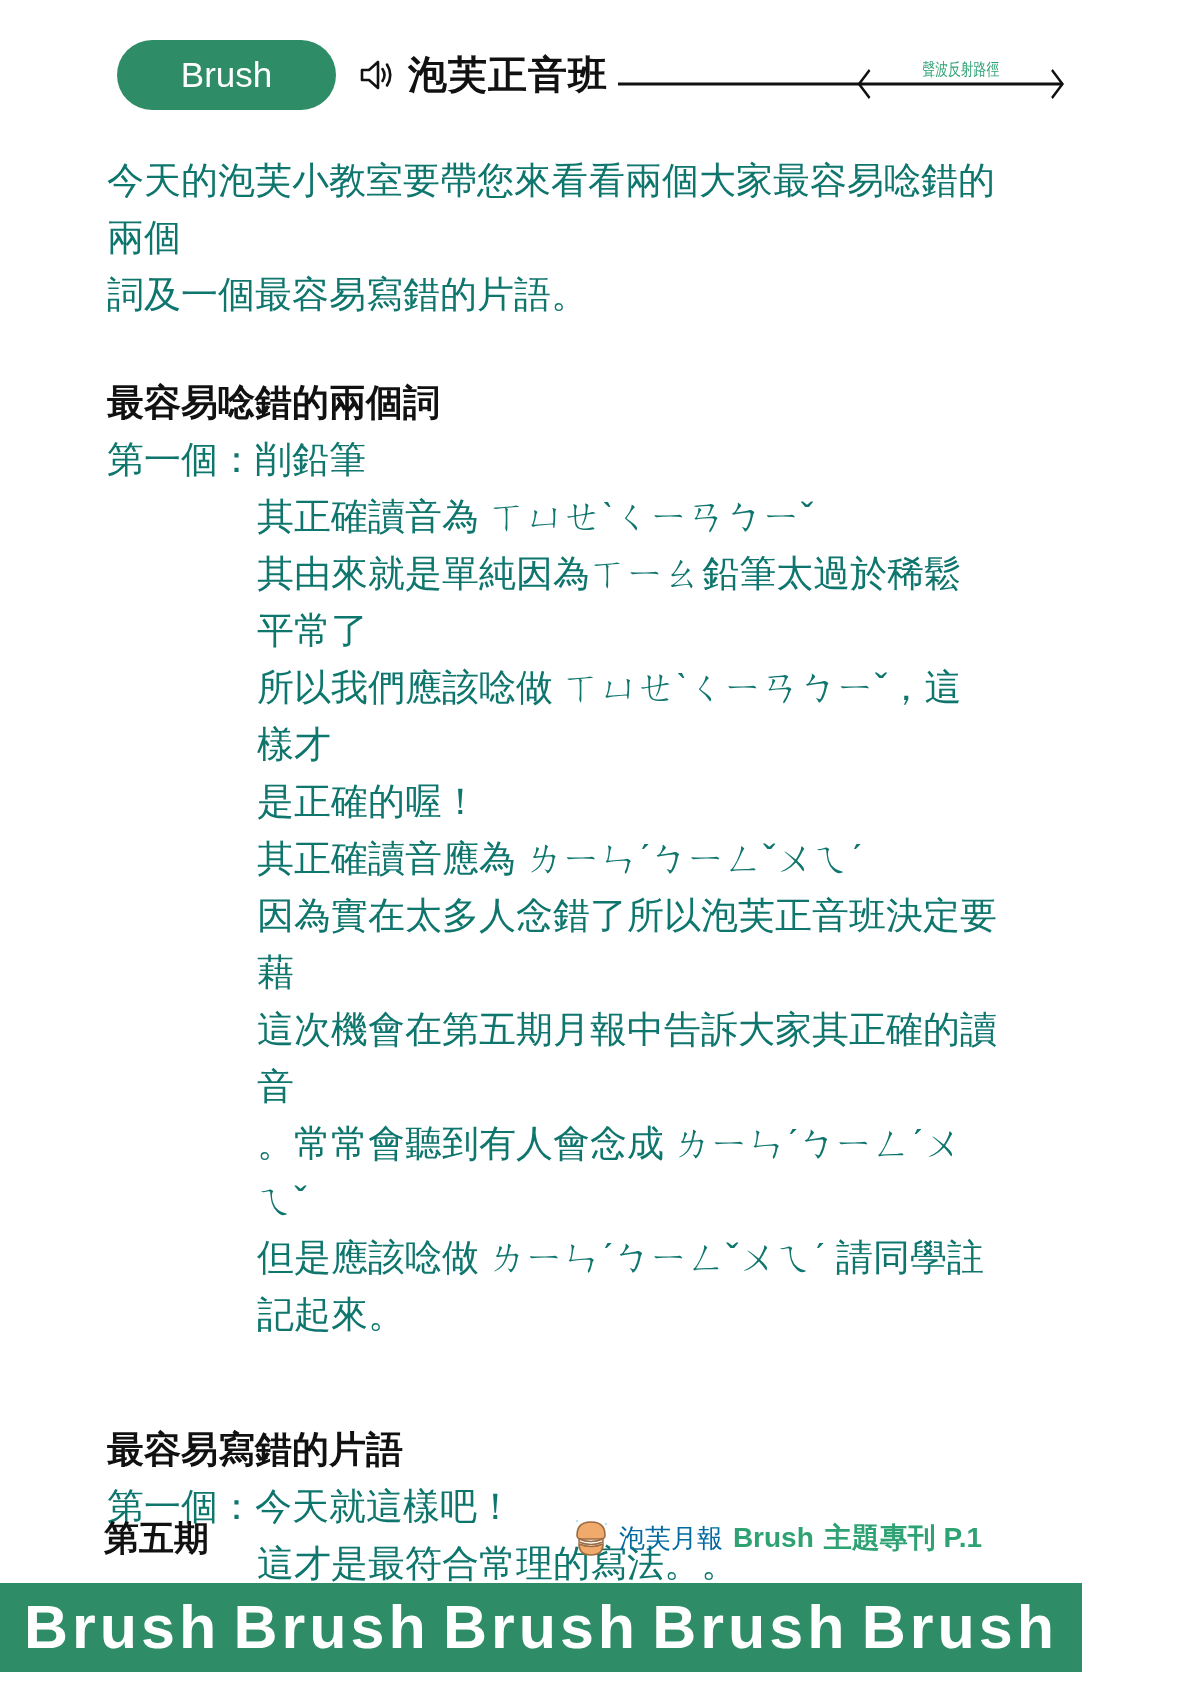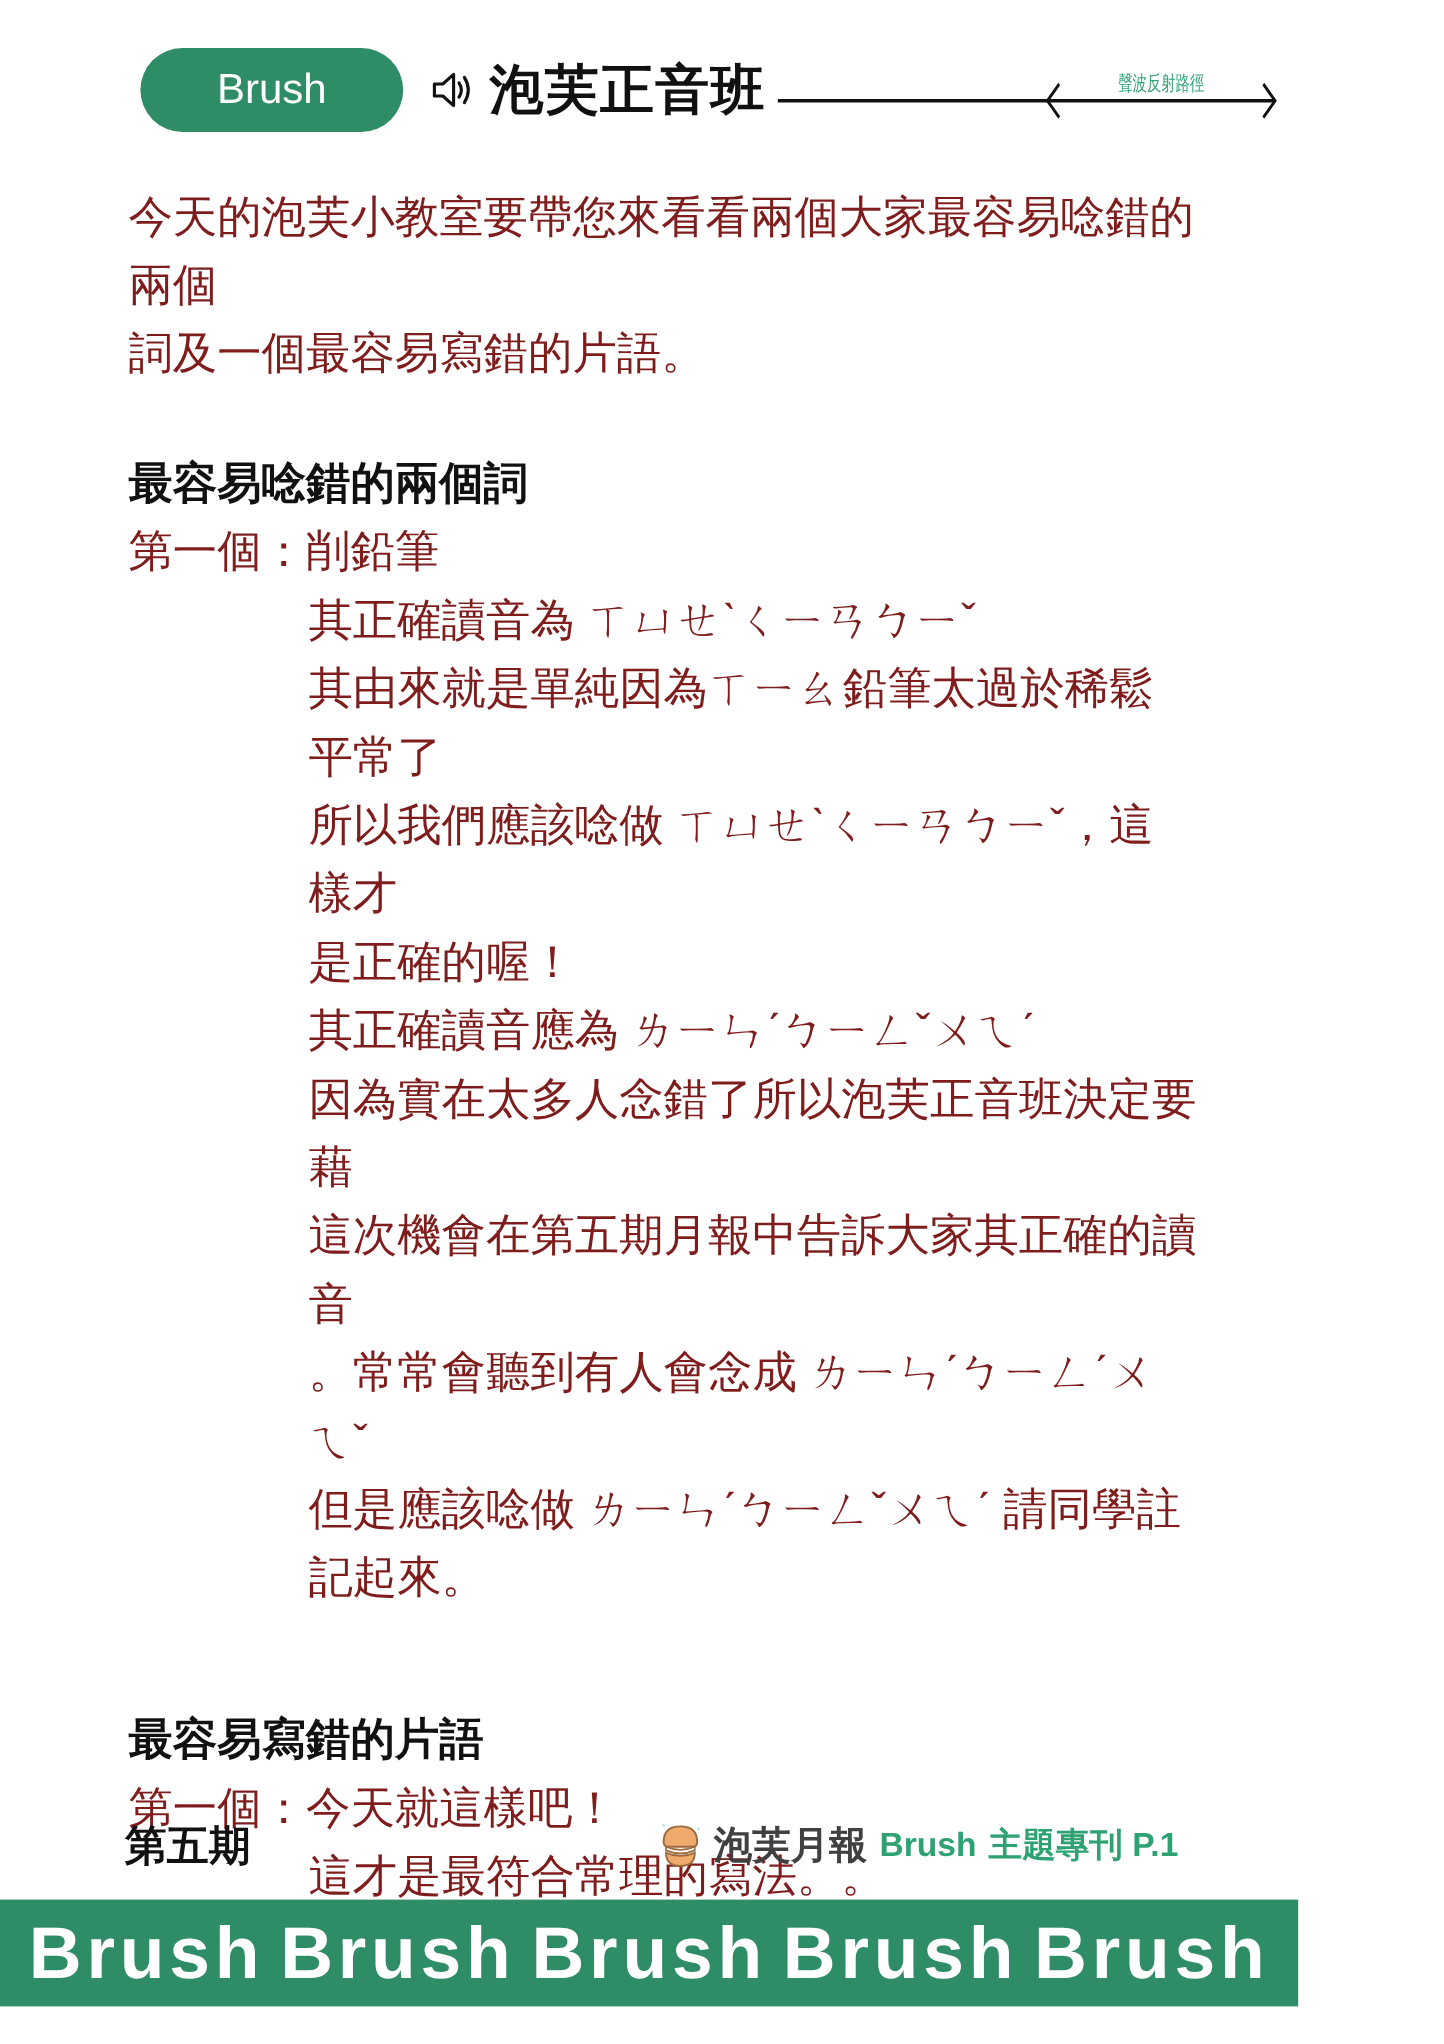--- a/index.html
+++ b/index.html
@@ -28,59 +28,59 @@
     border-radius: 35px;
     color: #ffffff;
     font-size: 35px;
     font-weight: 500;
     display: flex; align-items: center; justify-content: center;
     flex: none;
   }
   .speaker { margin-left: 22px; flex: none; display: flex; align-items: center; }
   .page-title {
     margin-left: 12px;
-    font-size: 45px;
+    font-size: 39px;
     font-weight: 700;
     letter-spacing: 1px;
     white-space: nowrap;
     flex: none;
   }
   .arrow-wrap { flex: 1; height: 48px; margin-left: 10px; position: relative; }
   .arrow-wrap svg { width: 100%; height: 100%; display: block; }
   .arrow-label-text {
     font-size: 17px;
     fill: #2FA274;
     font-family: "Liberation Sans", "DejaVu Sans", sans-serif;
   }
 
   
   .body {
     position: absolute;
     top: 152px; left: 107px; right: 85px;
   }
-  .txt { font-size: 37px; line-height: 57px; color: #7f1d1d; }
+  .txt { font-size: 37px; line-height: 57px; color: #0f766e; }
   .heading { font-size: 37px; line-height: 57px; font-weight: 700; }
   .sec1-heading { margin-top: 51px; }
   .sec2-heading { margin-top: 78px; }
   .item2-label { margin-top: 42px; }
   .indent { padding-left: 150px; }
 
   
   .footer-row {
     position: absolute;
     top: 1512px; left: 104px; right: 100px;
     height: 52px;
     display: flex;
     align-items: center;
     justify-content: space-between;
   }
   .issue-label { font-size: 35px; font-weight: 700; }
   .footer-brand-line { display: flex; align-items: center; gap: 10px; }
   .puff-icon { display: flex; align-items: center; }
-  .newspaper-name { font-size: 32px; font-weight: 700; color: #404040; }
+  .newspaper-name { font-size: 26px; font-weight: 400; color: #0369a1; }
   .footer-green { font-size: 28px; font-weight: 700; color: #2FA274; }
 
   .footer-bar {
     position: absolute;
     left: 0; right: 0;
     top: 1583px;
     height: 89px;
     background: #2E8C67;
     display: flex;
     align-items: center;

